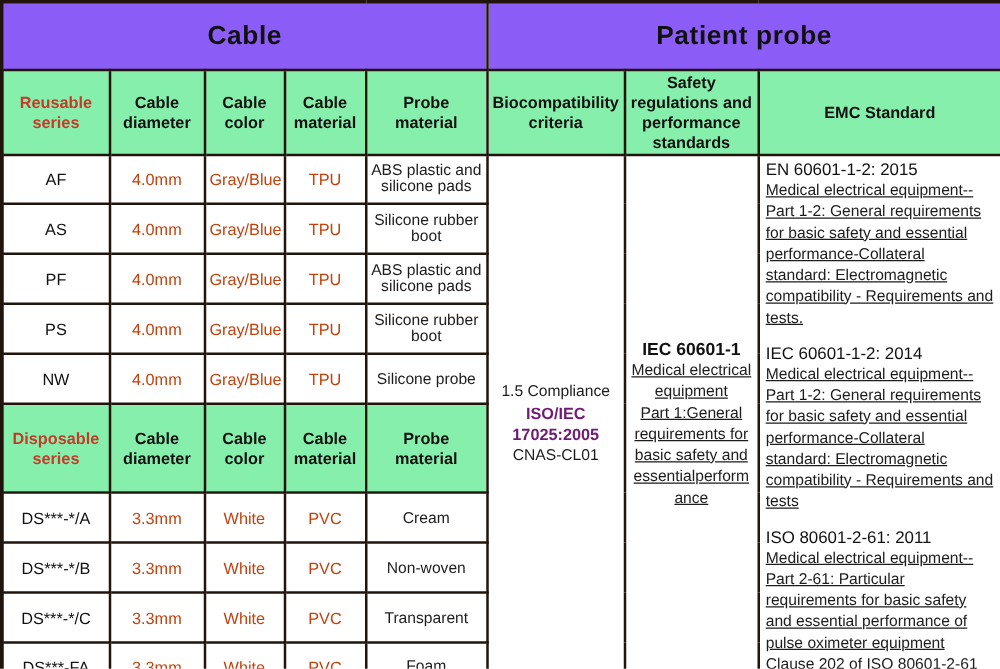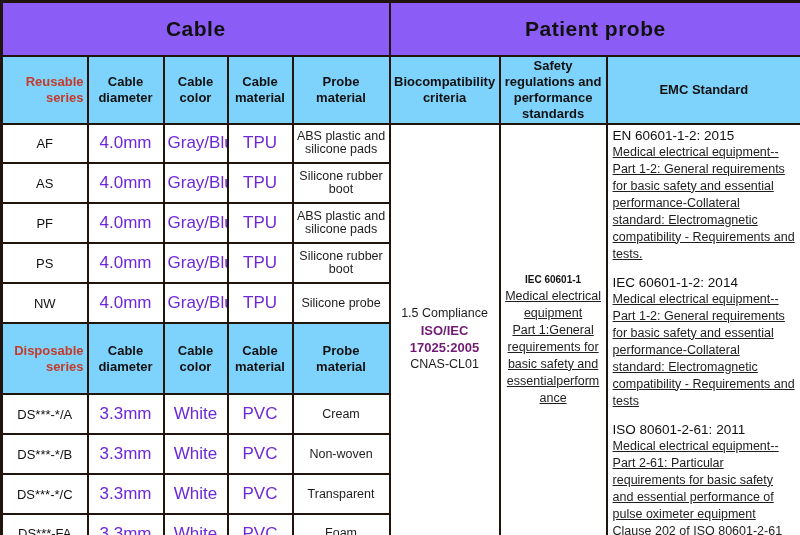--- a/index.html
+++ b/index.html
@@ -22,33 +22,33 @@
     vertical-align: middle;
     text-align: center;
   }
   .band {
     background: #8b5cf6;
     font-size: 21px;
     font-weight: bold;
     letter-spacing: 0.5px;
   }
   .sub {
-    background: #7dd3fc;
+    background: #86efac;
     font-size: 13px;
     font-weight: bold;
     line-height: 16px;
     margin-top: 16px;
   }
-  .red { color: #c53b2a; text-align: right; }
+  .red { color: #c53b2a; }
   .series { font-weight: normal; font-size: 13px; }
-  .val { font-size: 17px; color: #6d28d9; }
+  .val { font-size: 13px; color: #c2410c; }
   .probe-val { font-size: 12.5px; line-height: 13px; color: #1d1d1d; }
   .spancell { font-size: 12.5px; line-height: 17px; color: #1d1d1d; }
   .bio-standard { font-weight: bold; font-size: 13px; color: #701a75; }
-  .safety-title { font-weight: bold; font-size: 10px; color: #111; }
+  .safety-title { font-weight: bold; font-size: 14px; color: #111; }
   .preline { white-space: pre-line; word-wrap: break-word; text-decoration: underline; }
   .emc-cell {
     vertical-align: top;
     text-align: left;
     font-size: 12.5px;
     line-height: 17px;
     padding: 2px 5px;
     color: #1d1d1d;
   }
   .emc-block { margin-bottom: 11px; }

